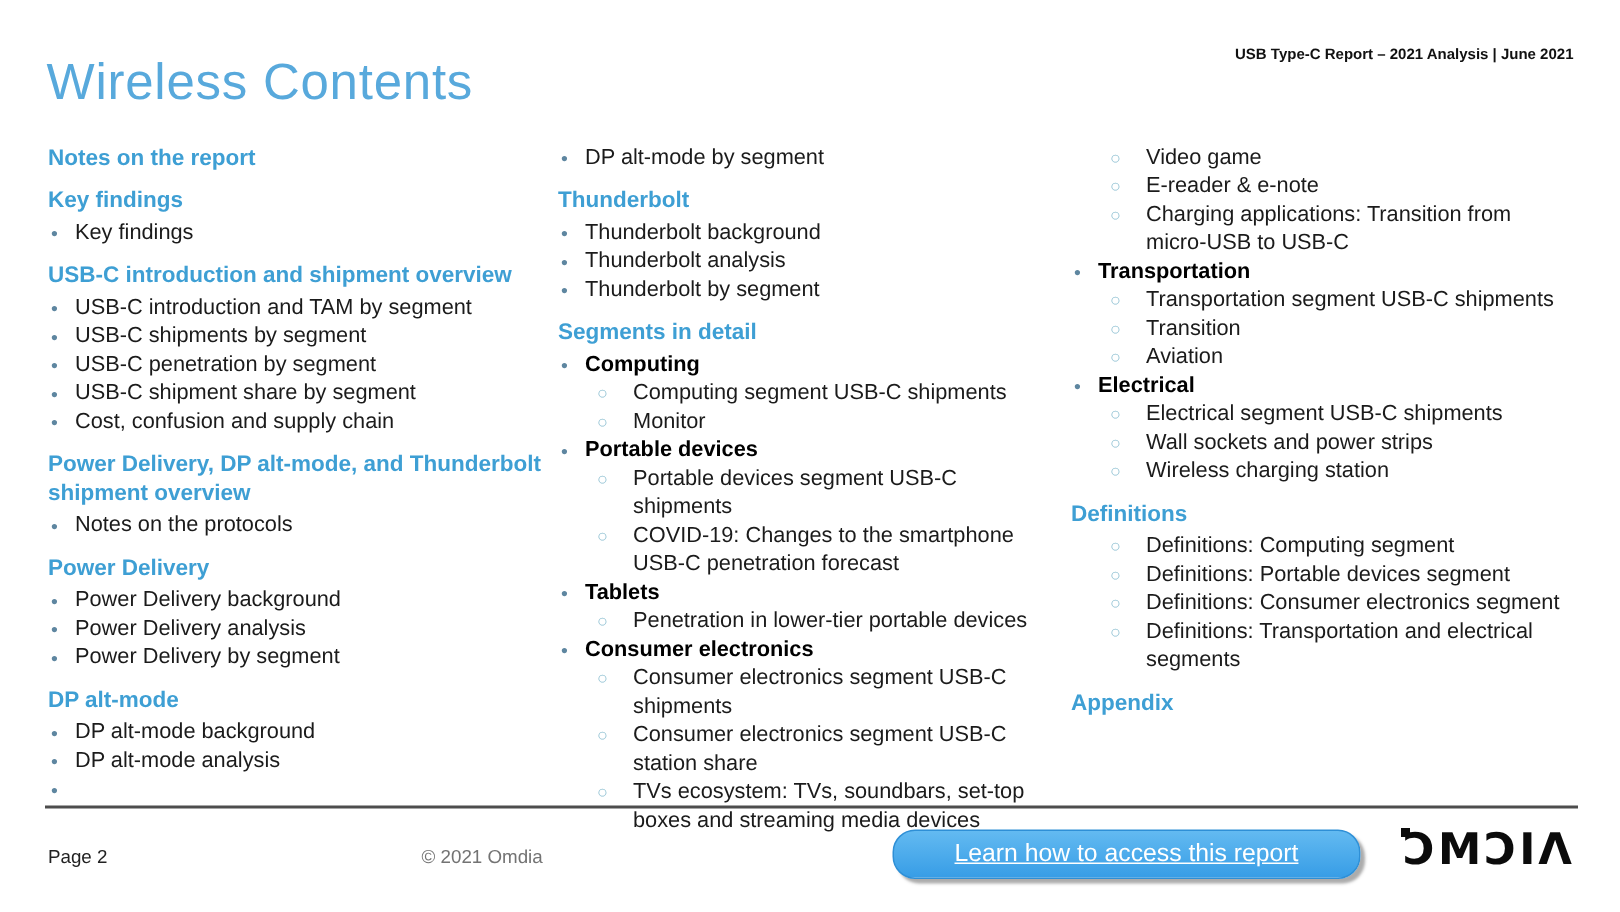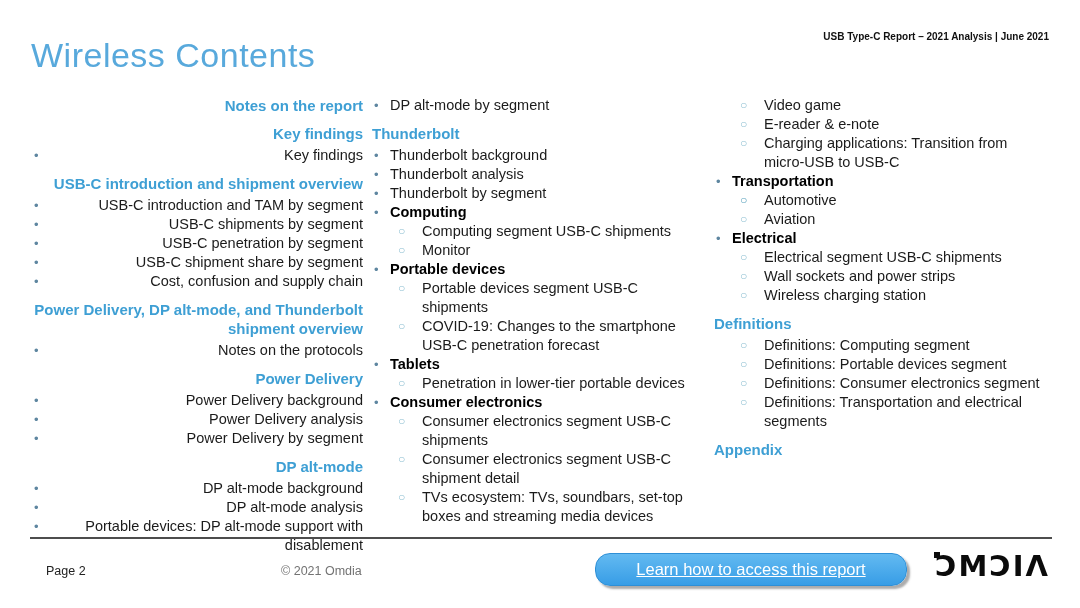--- a/index.html
+++ b/index.html
@@ -14,40 +14,40 @@
   }
   .page-title{
     position:absolute;left:31px;top:36px;margin:0;
     font-size:34px;font-weight:400;color:#58a9dc;letter-spacing:.5px;
   }
   .columns{
     position:absolute;left:32px;top:96px;width:1018px;
     display:flex;gap:9px;align-items:flex-start;
   }
   .col{box-sizing:border-box;}
-  .col0{width:334px;text-align:right;}
+  .col0{width:334px;}
   .col1{width:336px;}
   .col2{width:339px;}
   .section-heading{
     color:#3e9fd4;font-weight:bold;font-size:15px;line-height:19px;
     margin:9px 0 3px 0;
   }
   .col > :first-child{margin-top:0;}
   .item{position:relative;font-size:14.5px;line-height:19px;}
   .item .bullet{position:absolute;color:#5e86a0;}
   .item.l1{padding-left:18px;}
   .item.l1 .bullet{left:2px;top:0;font-size:13px;}
   .item.l2{padding-left:50px;}
   .item.l2 .bullet{left:26px;top:0;font-size:12px;color:#8fc0d2;}
   .item.bold .item-text{font-weight:bold;color:#000;text-align:right;}
   .footer-divider{
     position:absolute;left:30px;right:28px;top:537px;height:2px;
     background:#4d4d4d;
   }
-  .page-number{position:absolute;left:46px;top:564px;font-size:12.5px;color:#222;}
+  .page-number{position:absolute;left:32px;top:564px;font-size:12.5px;color:#222;}
   .copyright{position:absolute;left:281px;top:564px;font-size:12.5px;color:#737373;}
   .access-button{
     position:absolute;left:595px;top:553px;width:310px;height:31px;
     background:linear-gradient(#63baf1,#379de6);
     border:1px solid #2e8fd6;border-radius:15px;
     box-shadow:3px 3px 2px rgba(90,90,90,.5);
     display:flex;align-items:center;justify-content:center;
     color:#ffffff;font-size:16.5px;text-decoration:underline;cursor:pointer;
   }
   .omdia-logo{
@@ -80,48 +80,49 @@
       <div class="item l1"><span class="bullet">•</span><span class="item-text">Cost, confusion and supply chain</span></div>
       <div class="section-heading">Power Delivery, DP alt-mode, and Thunderbolt shipment overview</div>
       <div class="item l1"><span class="bullet">•</span><span class="item-text">Notes on the protocols</span></div>
       <div class="section-heading">Power Delivery</div>
       <div class="item l1"><span class="bullet">•</span><span class="item-text">Power Delivery background</span></div>
       <div class="item l1"><span class="bullet">•</span><span class="item-text">Power Delivery analysis</span></div>
       <div class="item l1"><span class="bullet">•</span><span class="item-text">Power Delivery by segment</span></div>
       <div class="section-heading">DP alt-mode</div>
       <div class="item l1"><span class="bullet">•</span><span class="item-text">DP alt-mode background</span></div>
       <div class="item l1"><span class="bullet">•</span><span class="item-text">DP alt-mode analysis</span></div>
-      <div class="item l1"><span class="bullet">•</span><span class="item-text">Portable devices: DP alt-mode support with disablement</span></div>
+      <div class="item l1"><span class="bullet">•</span></div>
     </div>
   <div class="col col1">
       <div class="item l1"><span class="bullet">•</span><span class="item-text">DP alt-mode by segment</span></div>
       <div class="section-heading">Thunderbolt</div>
       <div class="item l1"><span class="bullet">•</span><span class="item-text">Thunderbolt background</span></div>
       <div class="item l1"><span class="bullet">•</span><span class="item-text">Thunderbolt analysis</span></div>
       <div class="item l1"><span class="bullet">•</span><span class="item-text">Thunderbolt by segment</span></div>
+      <div class="section-heading">Segments in detail</div>
       <div class="item l1 bold"><span class="bullet">•</span><span class="item-text">Computing</span></div>
       <div class="item l2"><span class="bullet">○</span><span class="item-text">Computing segment USB-C shipments</span></div>
       <div class="item l2"><span class="bullet">○</span><span class="item-text">Monitor</span></div>
       <div class="item l1 bold"><span class="bullet">•</span><span class="item-text">Portable devices</span></div>
       <div class="item l2"><span class="bullet">○</span><span class="item-text">Portable devices segment USB-C shipments</span></div>
       <div class="item l2"><span class="bullet">○</span><span class="item-text">COVID-19: Changes to the smartphone USB-C penetration forecast</span></div>
       <div class="item l1 bold"><span class="bullet">•</span><span class="item-text">Tablets</span></div>
       <div class="item l2"><span class="bullet">○</span><span class="item-text">Penetration in lower-tier portable devices</span></div>
       <div class="item l1 bold"><span class="bullet">•</span><span class="item-text">Consumer electronics</span></div>
       <div class="item l2"><span class="bullet">○</span><span class="item-text">Consumer electronics segment USB-C shipments</span></div>
-      <div class="item l2"><span class="bullet">○</span><span class="item-text">Consumer electronics segment USB-C shipment detail</span></div>
+      <div class="item l2"><span class="bullet">○</span><span class="item-text">Consumer electronics segment USB-C station share</span></div>
       <div class="item l2"><span class="bullet">○</span><span class="item-text">TVs ecosystem: TVs, soundbars, set-top boxes and streaming media devices</span></div>
     </div>
   <div class="col col2">
       <div class="item l2"><span class="bullet">○</span><span class="item-text">Video game</span></div>
       <div class="item l2"><span class="bullet">○</span><span class="item-text">E-reader &amp; e-note</span></div>
       <div class="item l2"><span class="bullet">○</span><span class="item-text">Charging applications: Transition from micro-USB to USB-C</span></div>
       <div class="item l1 bold"><span class="bullet">•</span><span class="item-text">Transportation</span></div>
-      <div class="item l2"><span class="bullet">○</span></div>
-      <div class="item l2"><span class="bullet">○</span><span class="item-text">Automotive</span></div>
+      <div class="item l2"><span class="bullet">○</span><span class="item-text">Transportation segment USB-C shipments</span></div>
+      <div class="item l2"><span class="bullet">○</span><span class="item-text">Transition</span></div>
       <div class="item l2"><span class="bullet">○</span><span class="item-text">Aviation</span></div>
       <div class="item l1 bold"><span class="bullet">•</span><span class="item-text">Electrical</span></div>
       <div class="item l2"><span class="bullet">○</span><span class="item-text">Electrical segment USB-C shipments</span></div>
       <div class="item l2"><span class="bullet">○</span><span class="item-text">Wall sockets and power strips</span></div>
       <div class="item l2"><span class="bullet">○</span><span class="item-text">Wireless charging station</span></div>
       <div class="section-heading">Definitions</div>
       <div class="item l2"><span class="bullet">○</span><span class="item-text">Definitions: Computing segment</span></div>
       <div class="item l2"><span class="bullet">○</span><span class="item-text">Definitions: Portable devices segment</span></div>
       <div class="item l2"><span class="bullet">○</span><span class="item-text">Definitions: Consumer electronics segment</span></div>
       <div class="item l2"><span class="bullet">○</span><span class="item-text">Definitions: Transportation and electrical segments</span></div>

